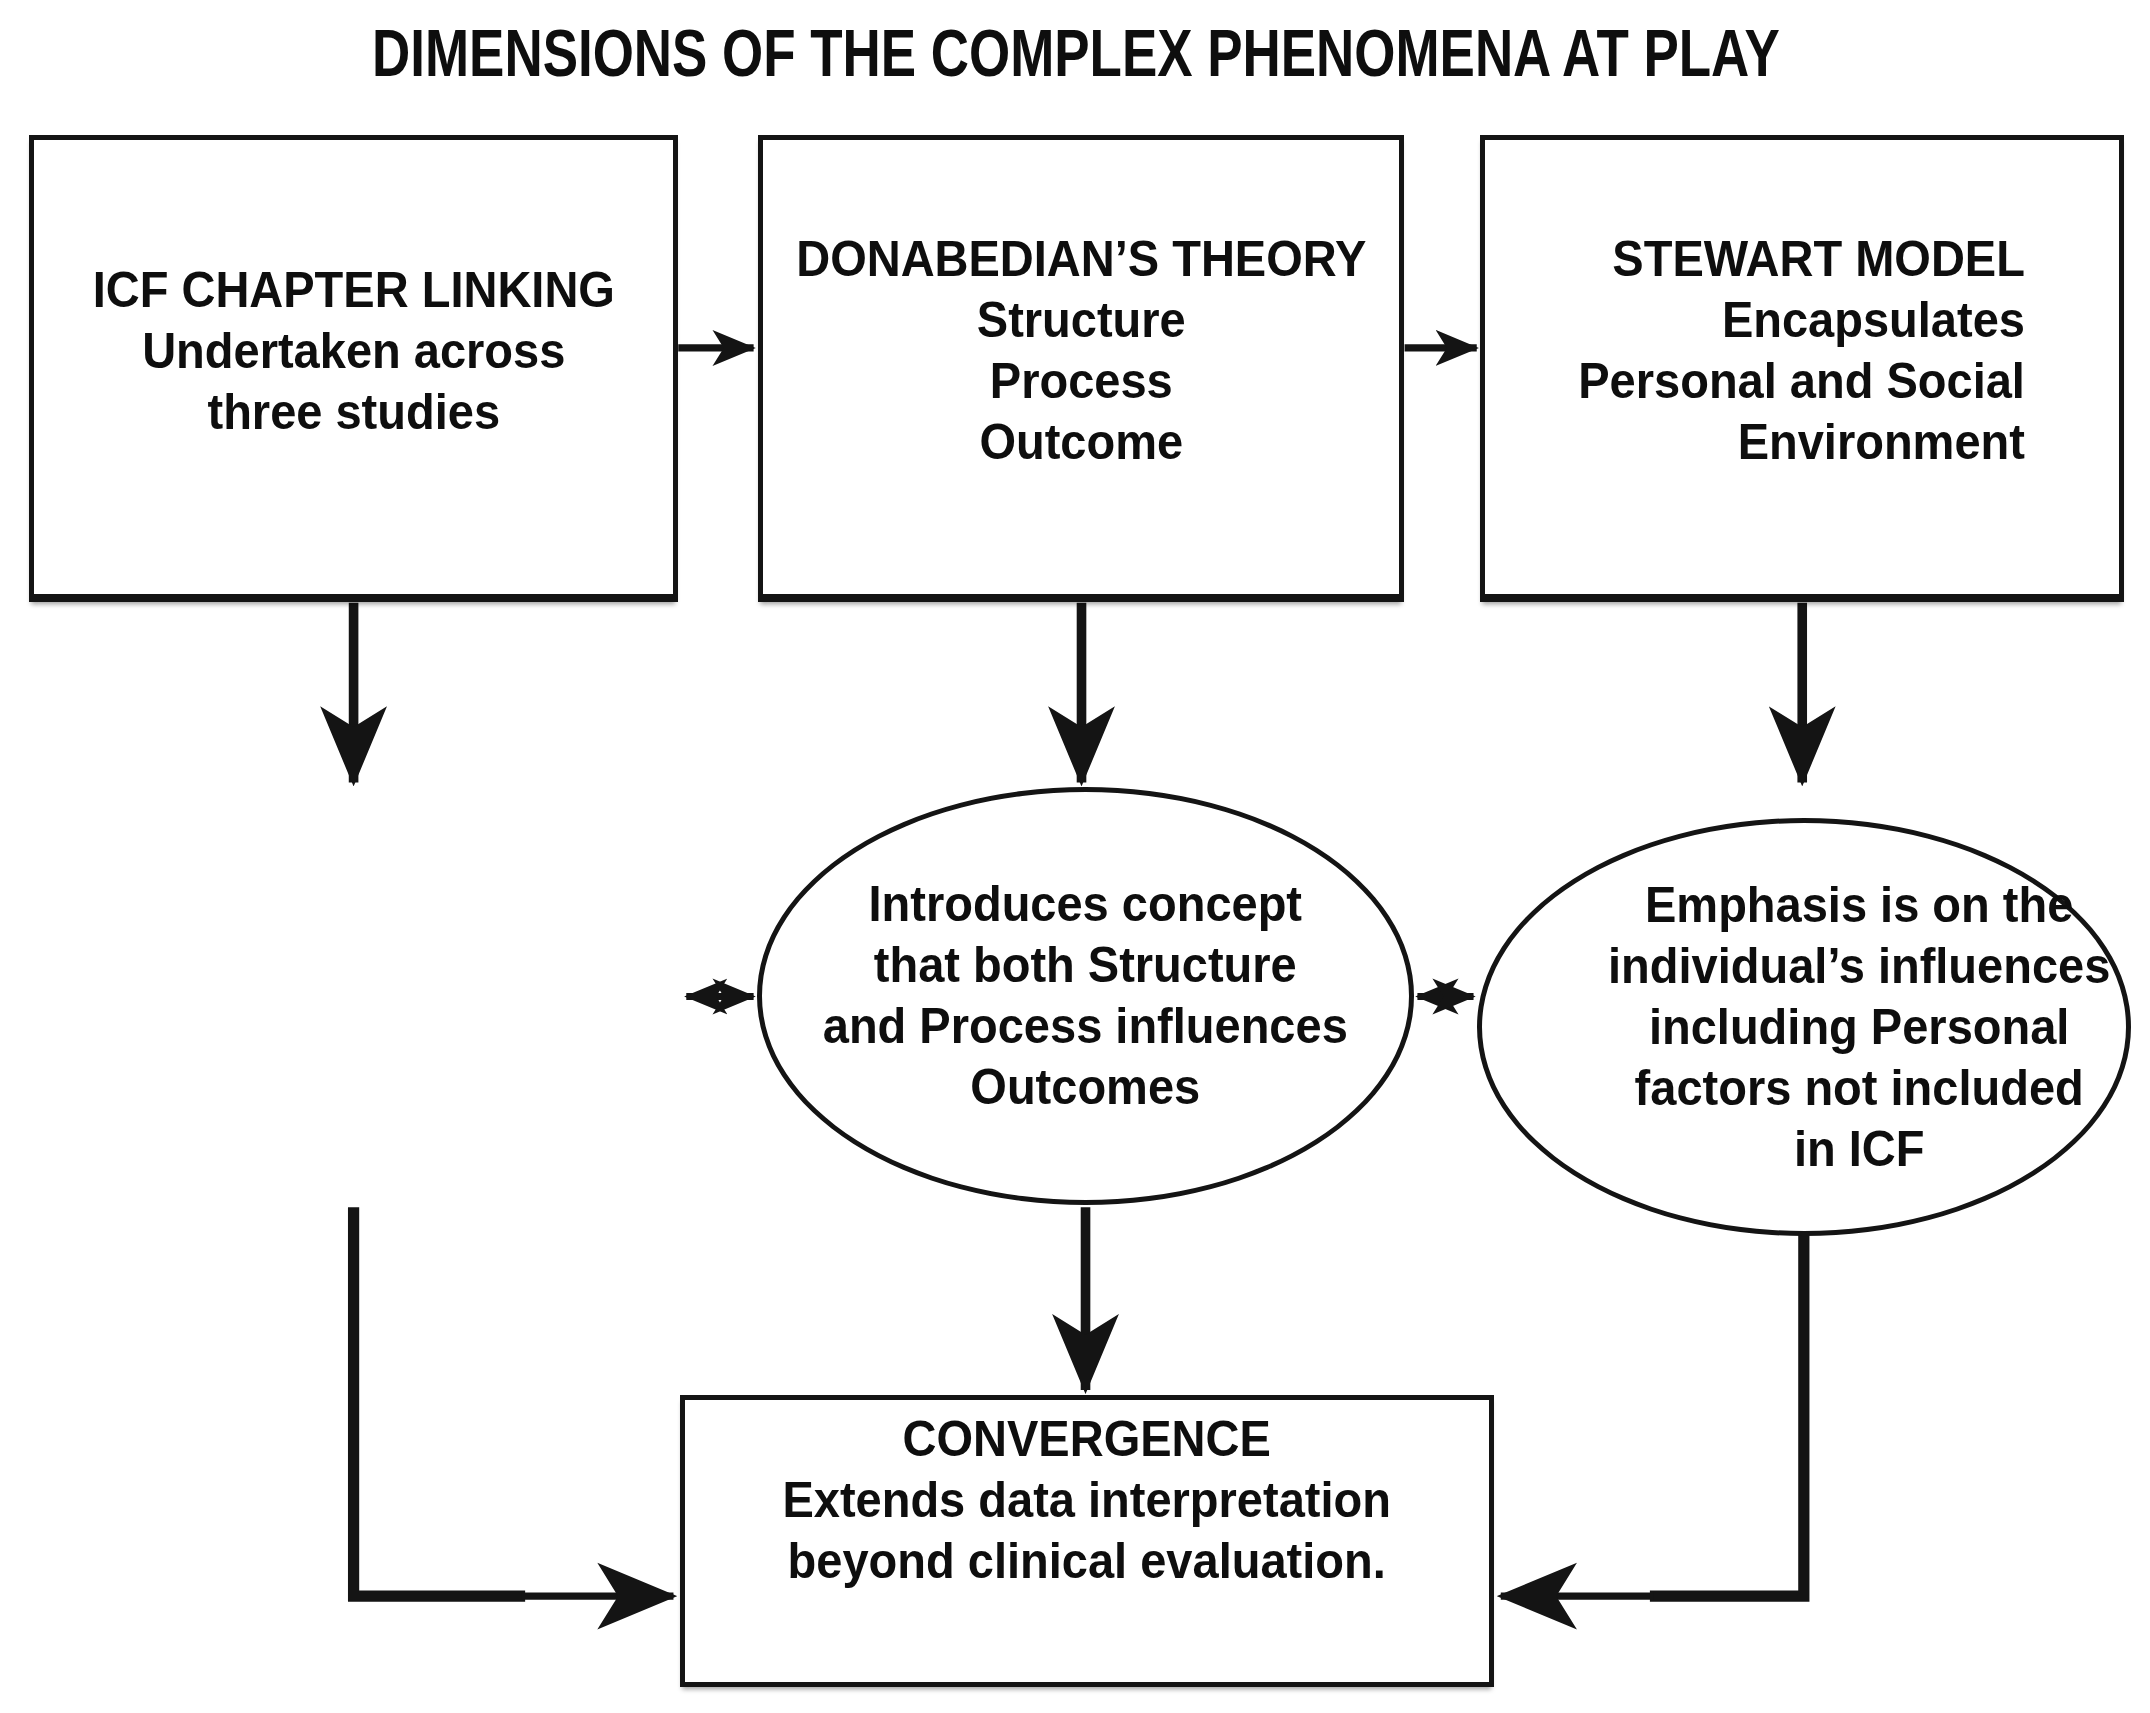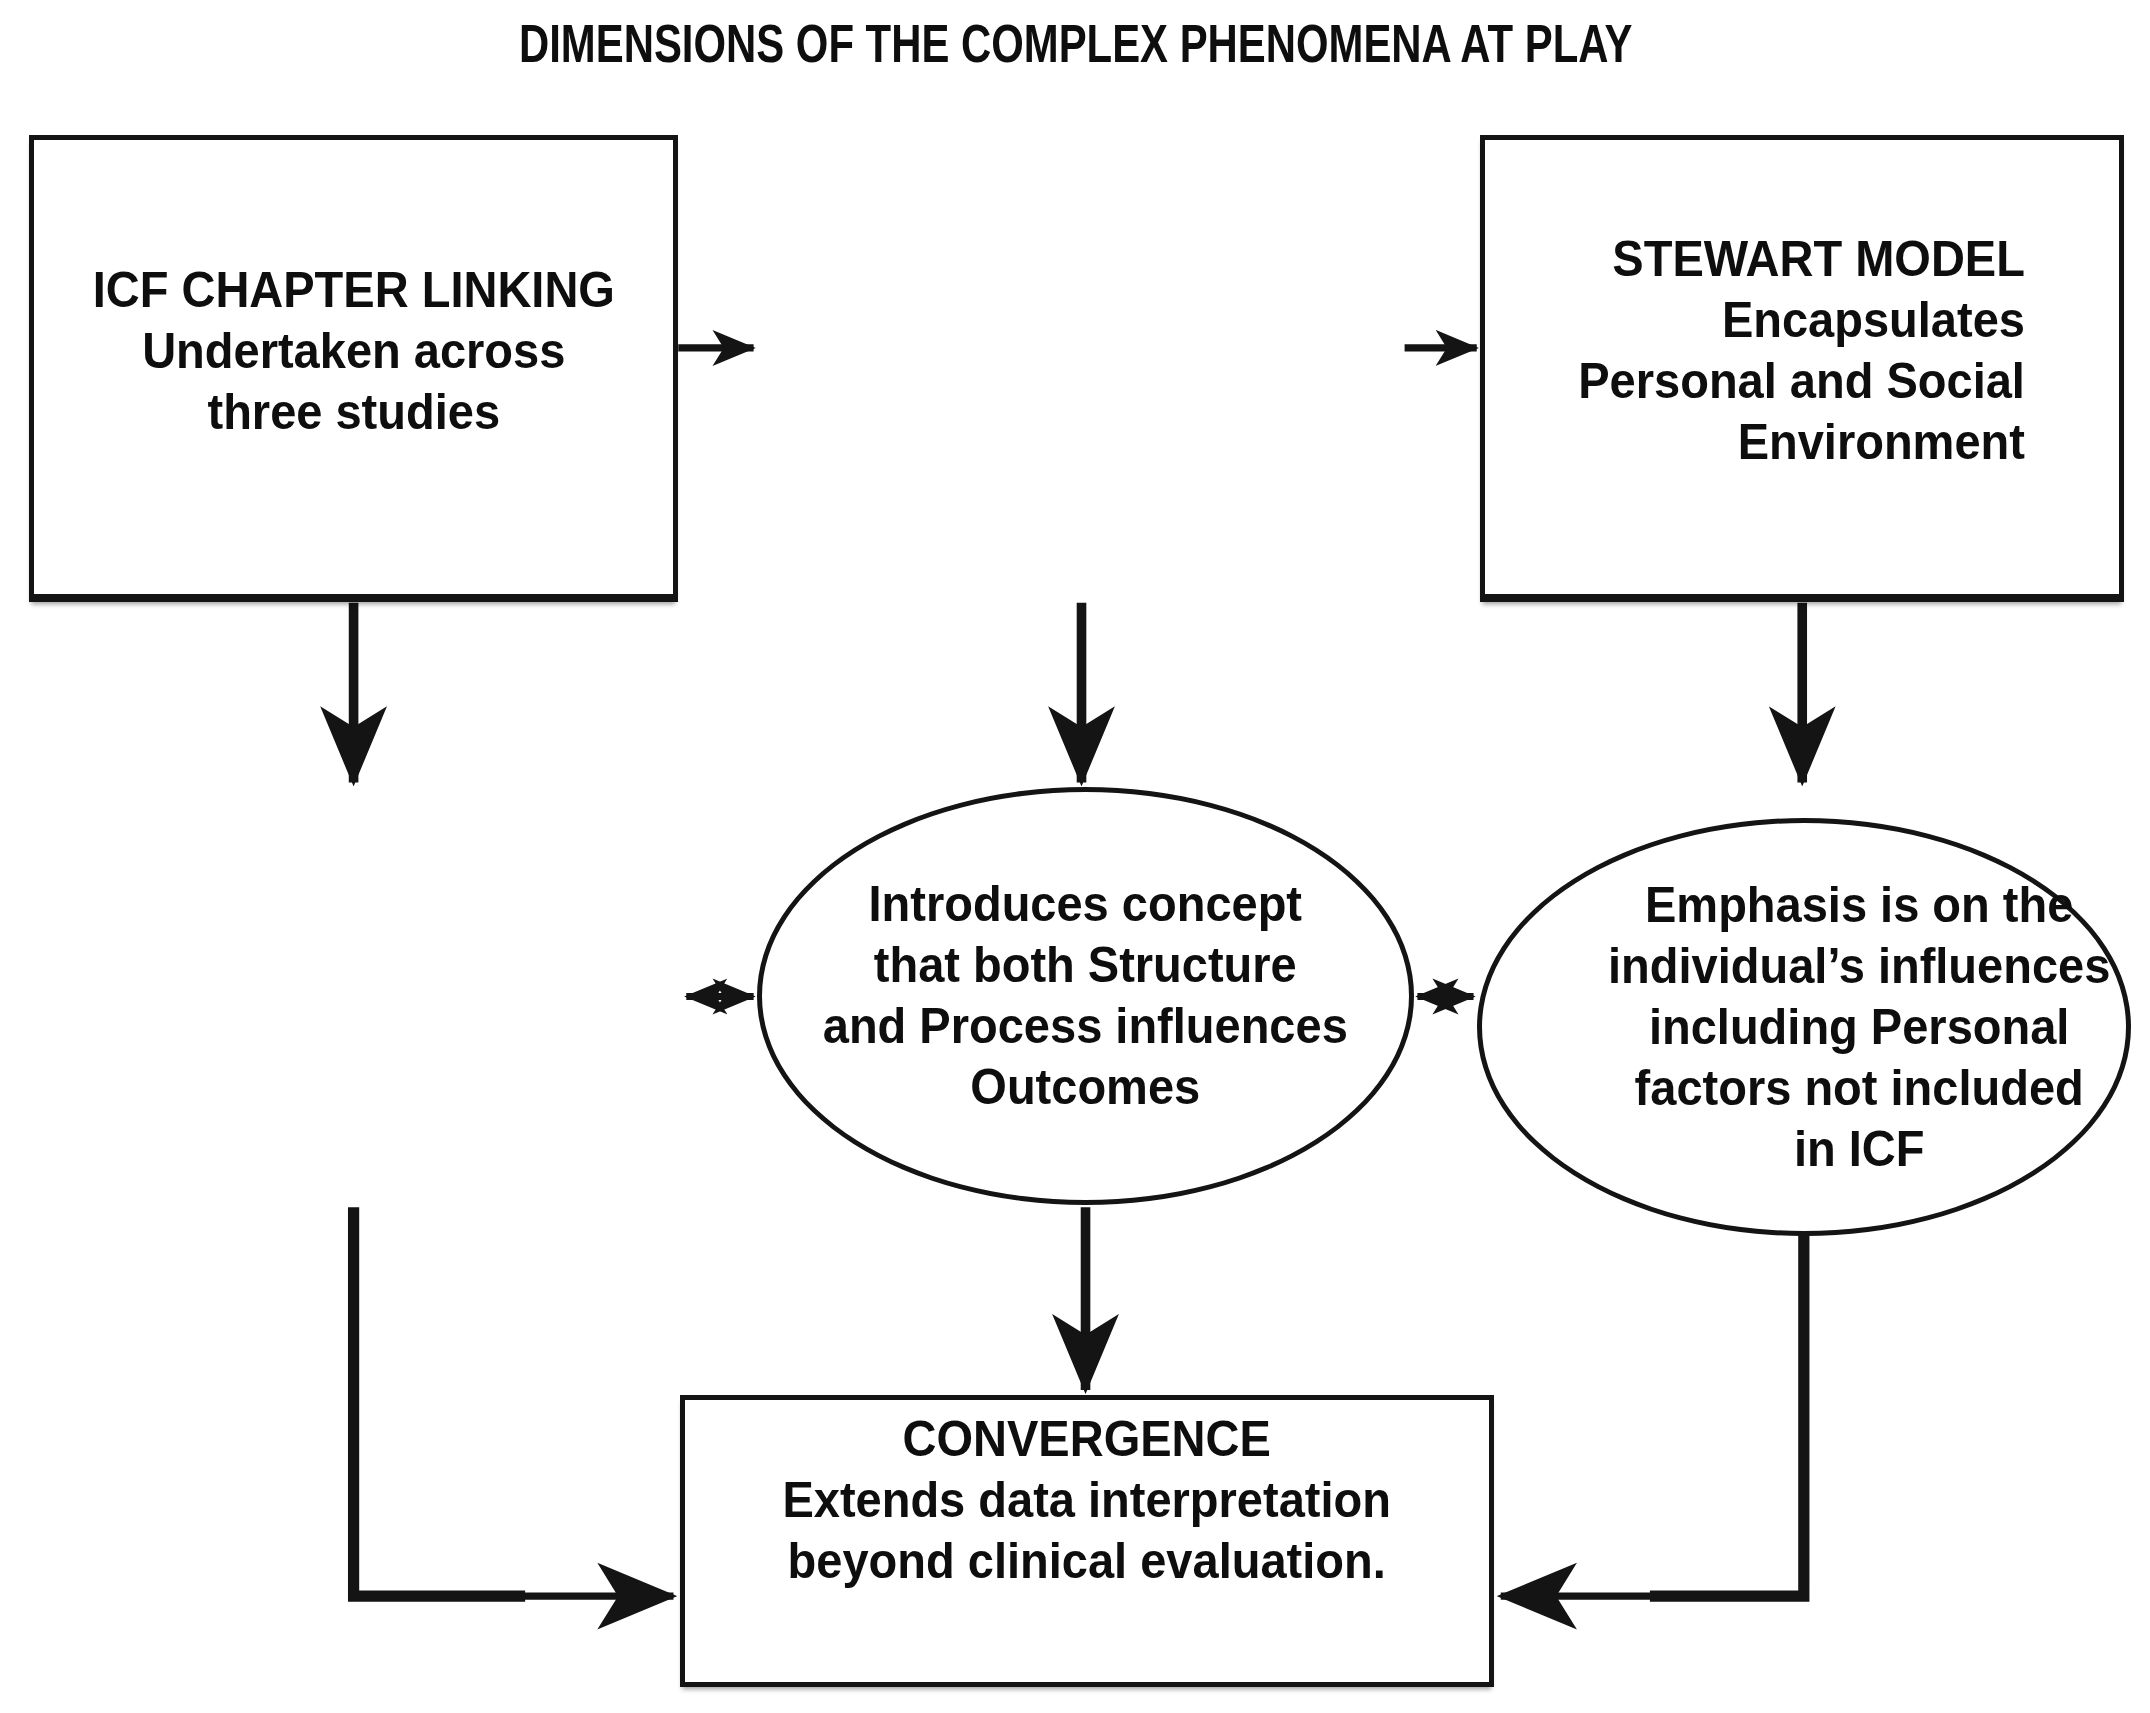--- a/index.html
+++ b/index.html
@@ -2,21 +2,21 @@
 <html style="font-size:13px"><head>
 <meta charset="utf-8">
 <style>
   html, body { margin:0; padding:0; background:#ffffff; }
   .canvas {
     position:relative; width:2151px; height:1714px; background:#ffffff;
     font-family:"Liberation Sans", sans-serif; color:#0e0e0e; overflow:hidden;
   }
   .title-wrap {
     position:absolute; top:11.2px; left:0; width:100%; text-align:center;
-    font-weight:bold; font-size:53px; line-height:1.25; white-space:nowrap;
+    font-weight:bold; font-size:67px; line-height:1.25; white-space:nowrap;
   }
   .title-wrap .condense { display:inline-block; transform:scaleX(0.79); transform-origin:center; }
   .shape {
     position:absolute; box-sizing:border-box; background:#ffffff;
     display:flex; align-items:center; justify-content:center; text-align:center;
     font-weight:bold; font-size:50px; line-height:1.22;
   }
   .rect {
     border:5.6px solid #141414;
     border-bottom-width:8.8px;
@@ -77,20 +77,28 @@
   </svg>
 
   <div class="shape rect" style="left:29px; top:135px; width:649px; height:467px;">
     <div class="lines">
       <div>ICF CHAPTER LINKING</div>
       <div>Undertaken across</div>
       <div>three studies</div>
     </div>
   </div>
 
+  <div class="shape rect" style="left:758px; top:135px; width:646px; height:467px;">
+    <div class="lines">
+      <div>DONABEDIAN’S THEORY</div>
+      <div>Structure</div>
+      <div>Process</div>
+      <div>Outcome</div>
+    </div>
+  </div>
 
   <div class="shape rect" style="left:1480px; top:135px; width:644px; height:467px;text-align:right;">
     <div class="lines">
       <div>STEWART MODEL</div>
       <div>Encapsulates</div>
       <div>Personal and Social</div>
       <div>Environment</div>
     </div>
   </div>
 

